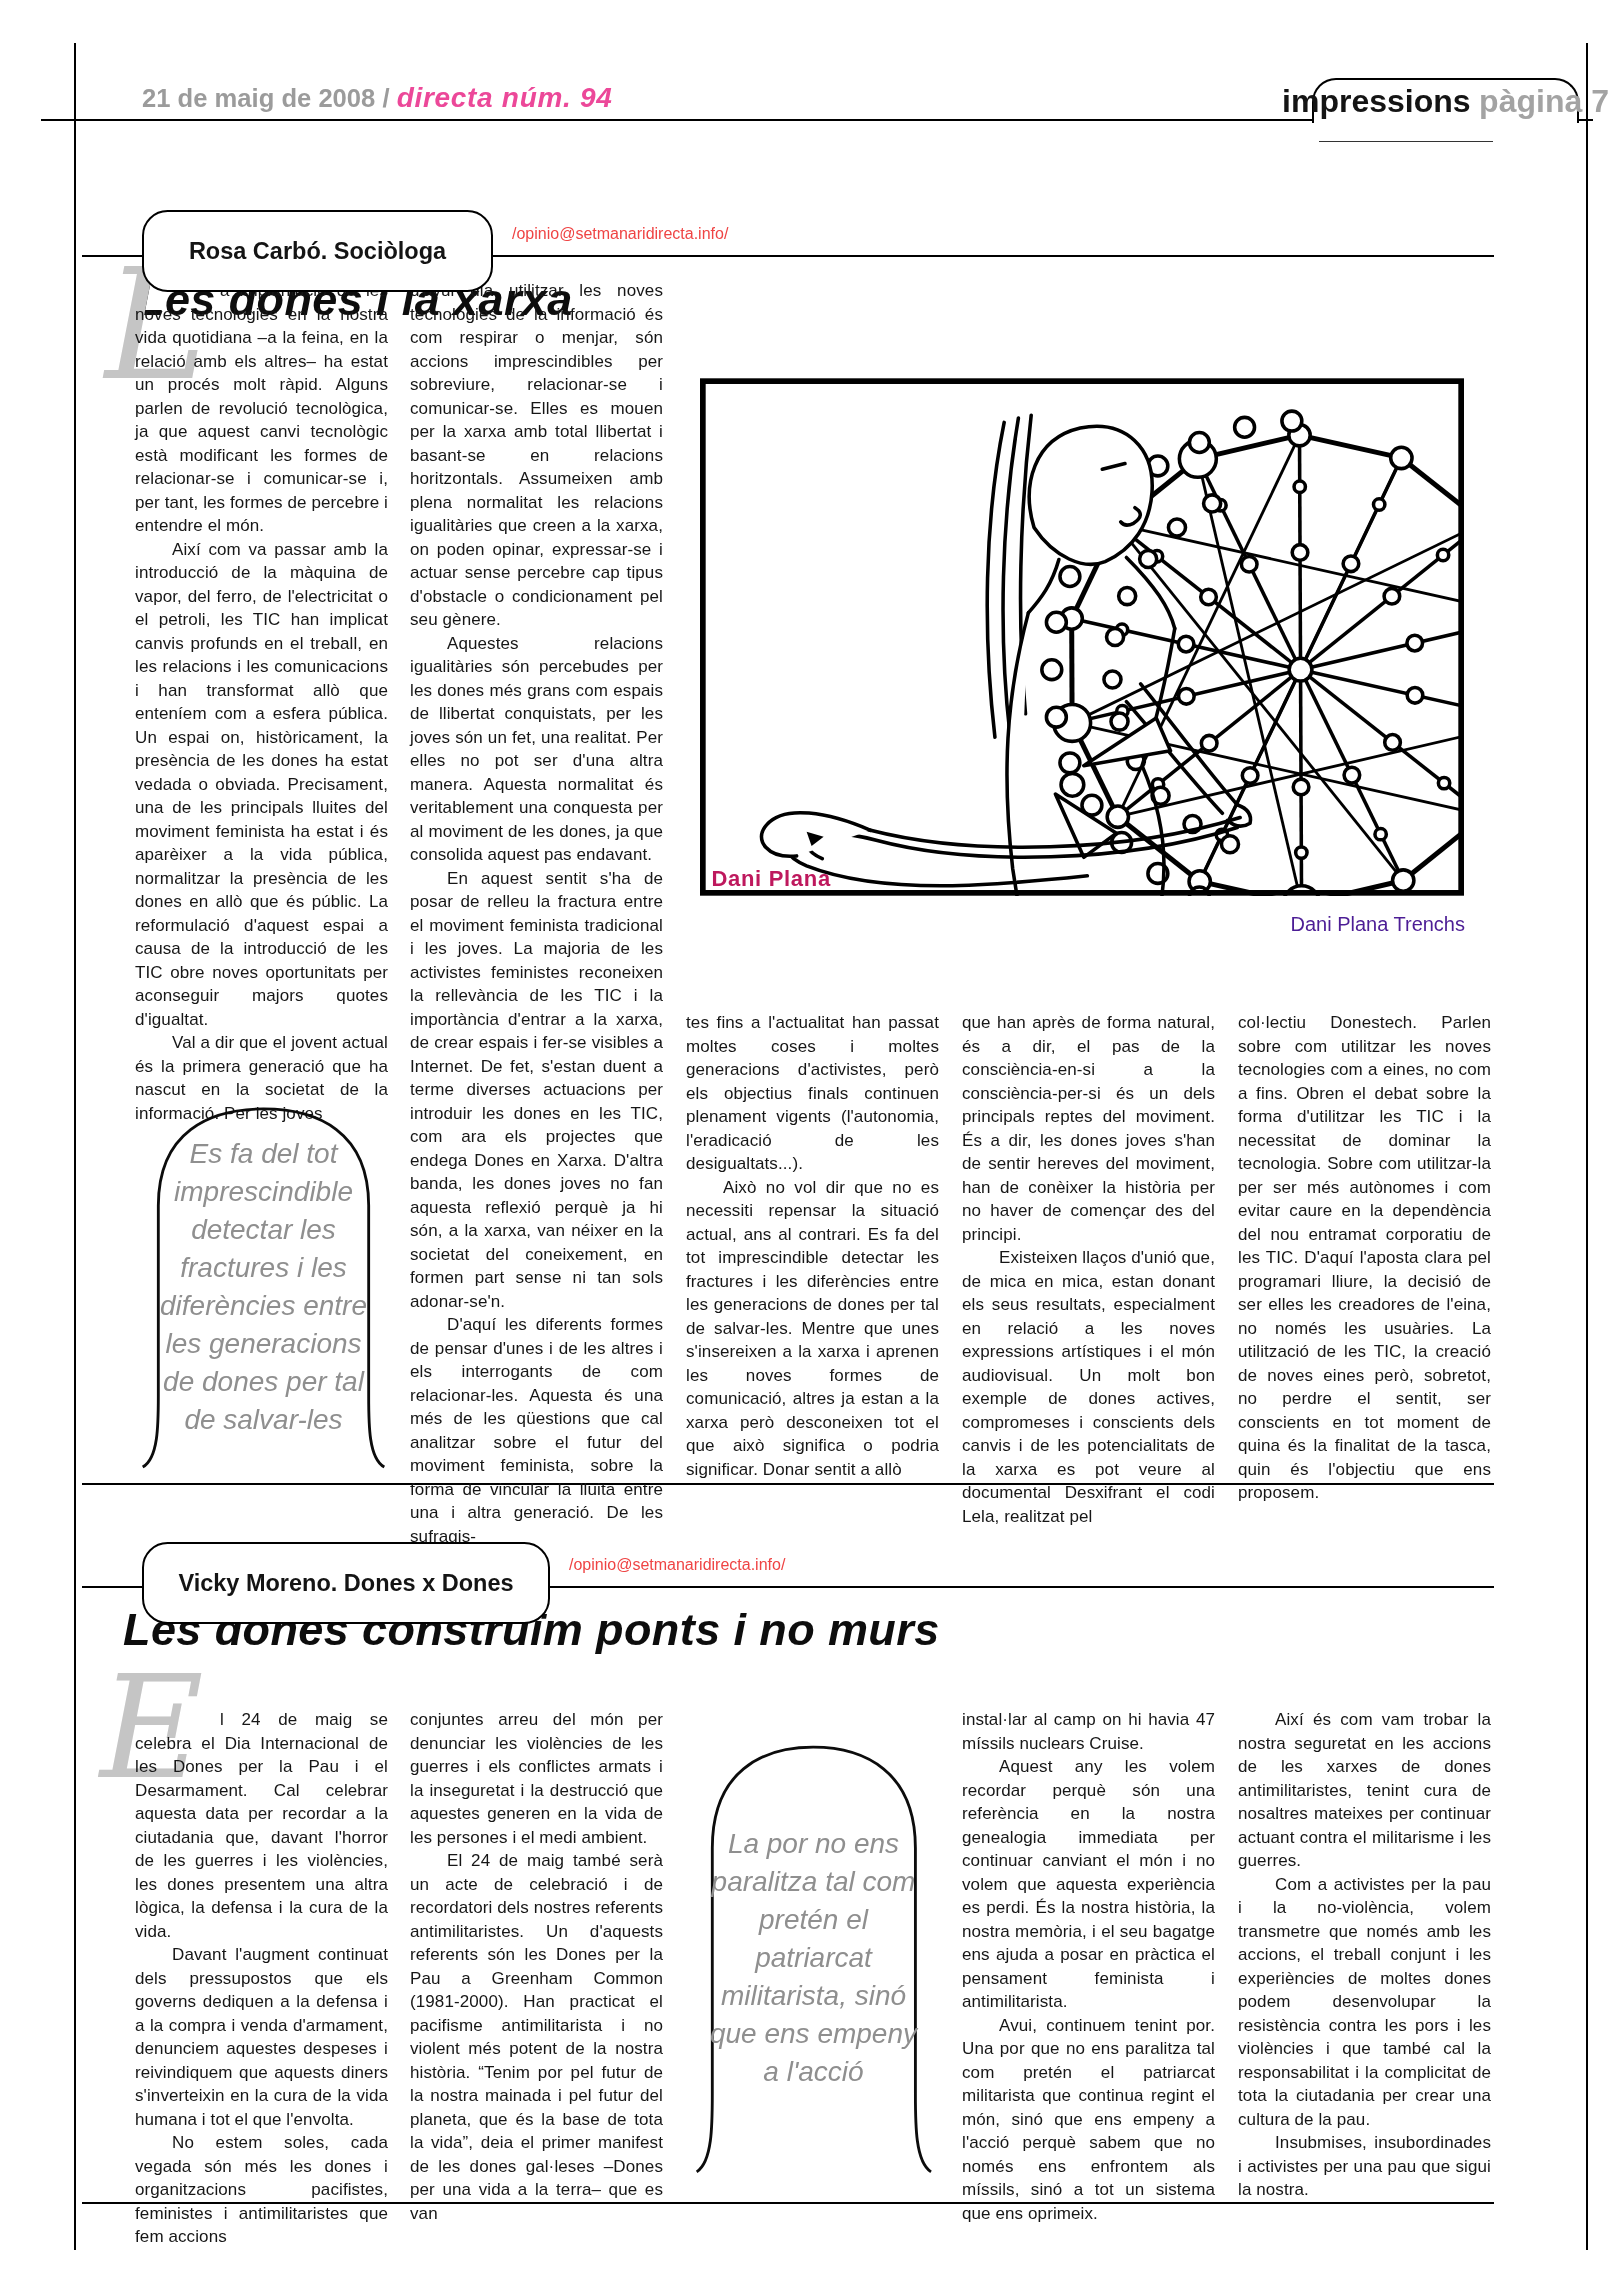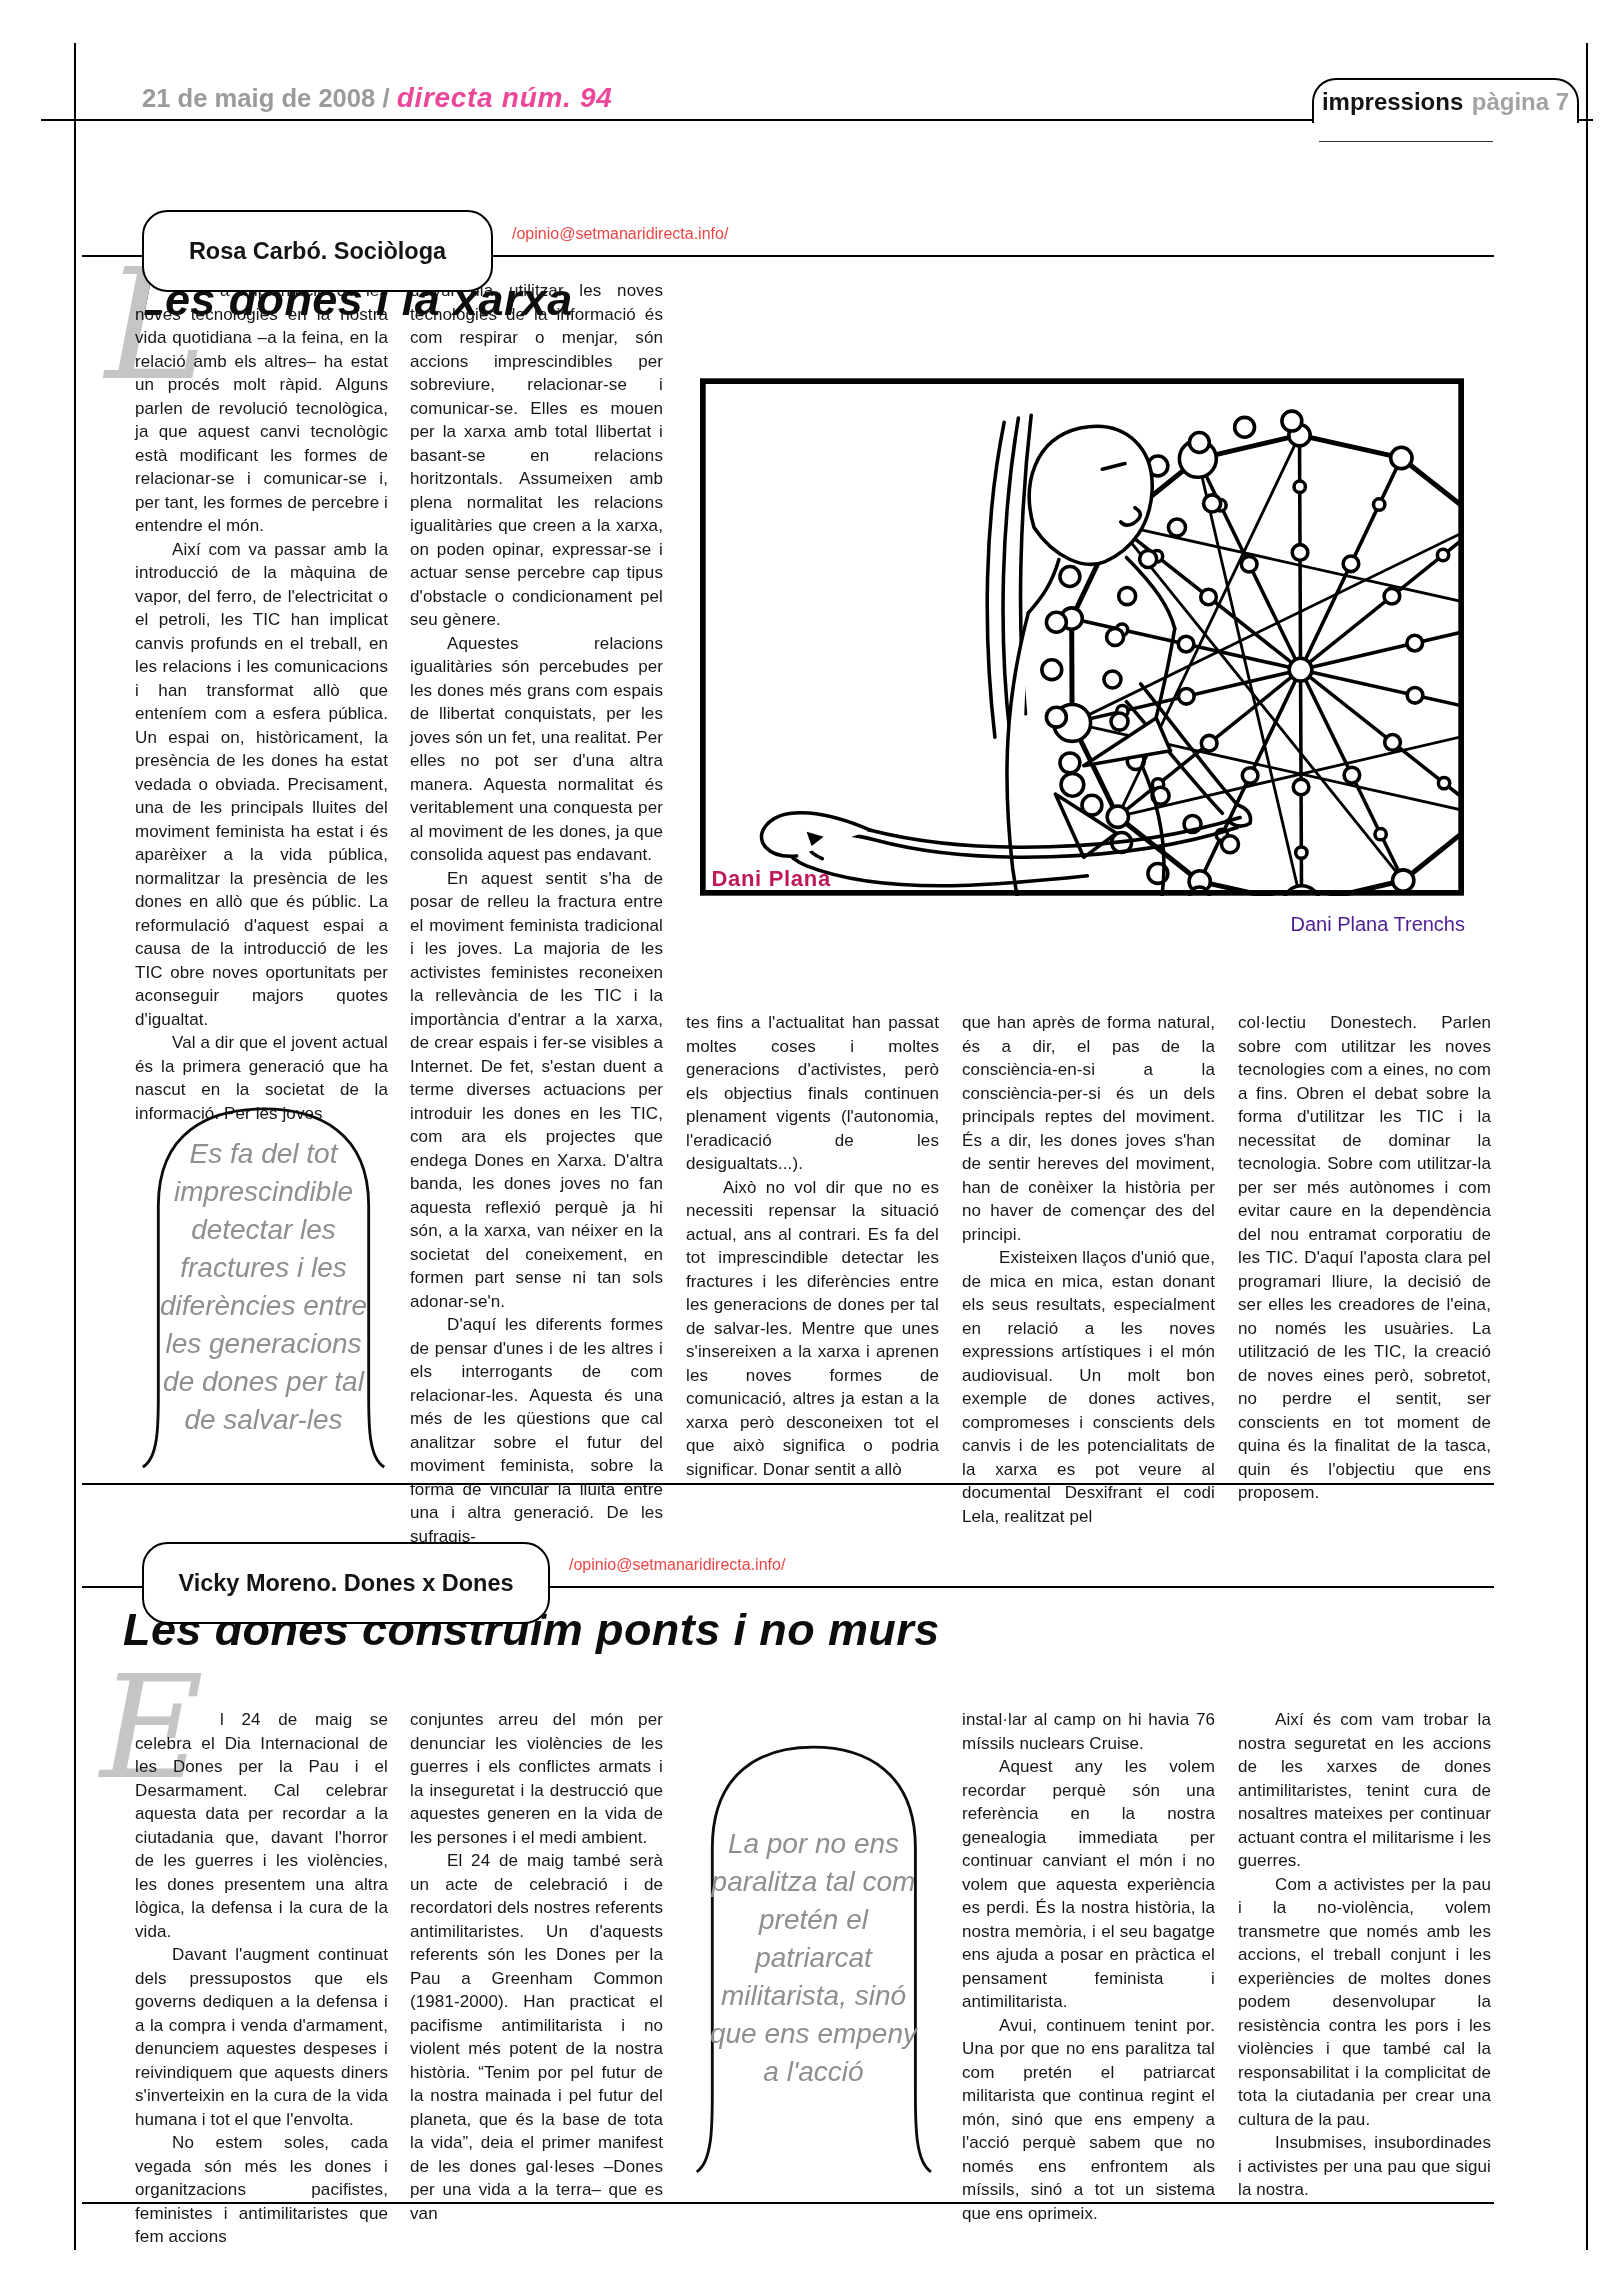--- a/index.html
+++ b/index.html
@@ -5,21 +5,21 @@
   html,body{margin:0;padding:0;background:#e8e8e8;}
   .page{position:relative;width:1623px;height:2295px;background:#fff;
         font-family:"Liberation Sans",sans-serif;color:#141414;overflow:hidden;}
   .rule{position:absolute;background:#000;}
   .dateline{position:absolute;left:142px;top:82px;font-size:25.6px;font-weight:bold;white-space:nowrap;}
   .dateline .gray{color:#9b9b9b;}
   .dateline .issue{color:#ec4899;font-style:italic;font-size:28px;letter-spacing:0.7px;}
   .section-tab{position:absolute;left:1312px;top:78px;width:263px;height:43px;
         border:2.1px solid #000;border-bottom:none;border-radius:24px 24px 0 0;background:#fff;
         display:flex;align-items:center;justify-content:center;gap:8.5px;
-        font-size:24px;font-weight:bold;white-space:nowrap;}
+        font-size:32px;font-weight:bold;white-space:nowrap;}
   .section-tab .pg{color:#a3a3a3;}
   .pill{position:absolute;height:46px;border:2.1px solid #000;border-radius:25.6px;background:#fff;
         display:flex;align-items:center;justify-content:center;
         font-size:23.5px;font-weight:bold;z-index:3;white-space:nowrap;padding:16px 24px;}
   .contact{position:absolute;font-size:16px;color:#ef4444;white-space:nowrap;}
   .headline{position:absolute;font-style:italic;font-weight:600;font-size:45px;letter-spacing:0.4px;color:#0d0d0d;white-space:nowrap;}
   .dropcap{position:absolute;font-family:"DejaVu Serif",serif;font-style:italic;
         color:#c5c5c5;z-index:1;line-height:1;}
   .col{position:absolute;width:253px;text-align:justify;font-size:17px;line-height:23.5px;
         letter-spacing:0.1px;color:#161616;z-index:2;}
@@ -249,21 +249,21 @@
   <div class="col drop" style="left:135px;top:1708px;height:498px;">
       <p>l 24 de maig se celebra el Dia Internacional de les Dones per la Pau i el Desarmament. Cal celebrar aquesta data per recordar a la ciutadania que, davant l'horror de les guerres i les violències, les dones presentem una altra lògica, la defensa i la cura de la vida.</p>
       <p class="ind">Davant l'augment continuat dels pressupostos que els governs dediquen a la defensa i a la compra i venda d'armament, denunciem aquestes despeses i reivindiquem que aquests diners s'inverteixin en la cura de la vida humana i tot el que l'envolta.</p>
       <p class="ind">No estem soles, cada vegada són més les dones i organitzacions pacifistes, feministes i antimilitaristes que fem accions</p>
     </div>
   <div class="col" style="left:410px;top:1708px;height:498px;">
       <p>conjuntes arreu del món per denunciar les violències de les guerres i els conflictes armats i la inseguretat i la destrucció que aquestes generen en la vida de les persones i el medi ambient.</p>
       <p class="ind">El 24 de maig també serà un acte de celebració i de recordatori dels nostres referents antimilitaristes. Un d'aquests referents són les Dones per la Pau a Greenham Common (1981-2000). Han practicat el pacifisme antimilitarista i no violent més potent de la nostra història. “Tenim por pel futur de la nostra mainada i pel futur del planeta, que és la base de tota la vida”, deia el primer manifest de les dones gal·leses –Dones per una vida a la terra– que es van</p>
     </div>
   <div class="col" style="left:962px;top:1708px;height:498px;">
-      <p>instal·lar al camp on hi havia 76 míssils nuclears Cruise.</p>
+      <p>instal·lar al camp on hi havia 47 míssils nuclears Cruise.</p>
       <p class="ind">Aquest any les volem recordar perquè són una referència en la nostra genealogia immediata per continuar canviant el món i no volem que aquesta experiència es perdi. És la nostra història, la nostra memòria, i el seu bagatge ens ajuda a posar en pràctica el pensament feminista i antimilitarista.</p>
       <p class="ind">Avui, continuem tenint por. Una por que no ens paralitza tal com pretén el patriarcat militarista que continua regint el món, sinó que ens empeny a l'acció perquè sabem que no només ens enfrontem als míssils, sinó a tot un sistema que ens oprimeix.</p>
     </div>
   <div class="col" style="left:1238px;top:1708px;height:498px;">
       <p class="ind">Així és com vam trobar la nostra seguretat en les accions de les xarxes de dones antimilitaristes, tenint cura de nosaltres mateixes per continuar actuant contra el militarisme i les guerres.</p>
       <p class="ind">Com a activistes per la pau i la no-violència, volem transmetre que només amb les accions, el treball conjunt i les experiències de moltes dones podem desenvolupar la resistència contra les pors i les violències i que també cal la responsabilitat i la complicitat de tota la ciutadania per crear una cultura de la pau.</p>
       <p class="ind">Insubmises, insubordinades i activistes per una pau que sigui la nostra.</p>
     </div>
 
   <div class="bubble" style="left:691px;top:1727px;width:245px;height:448px;">

